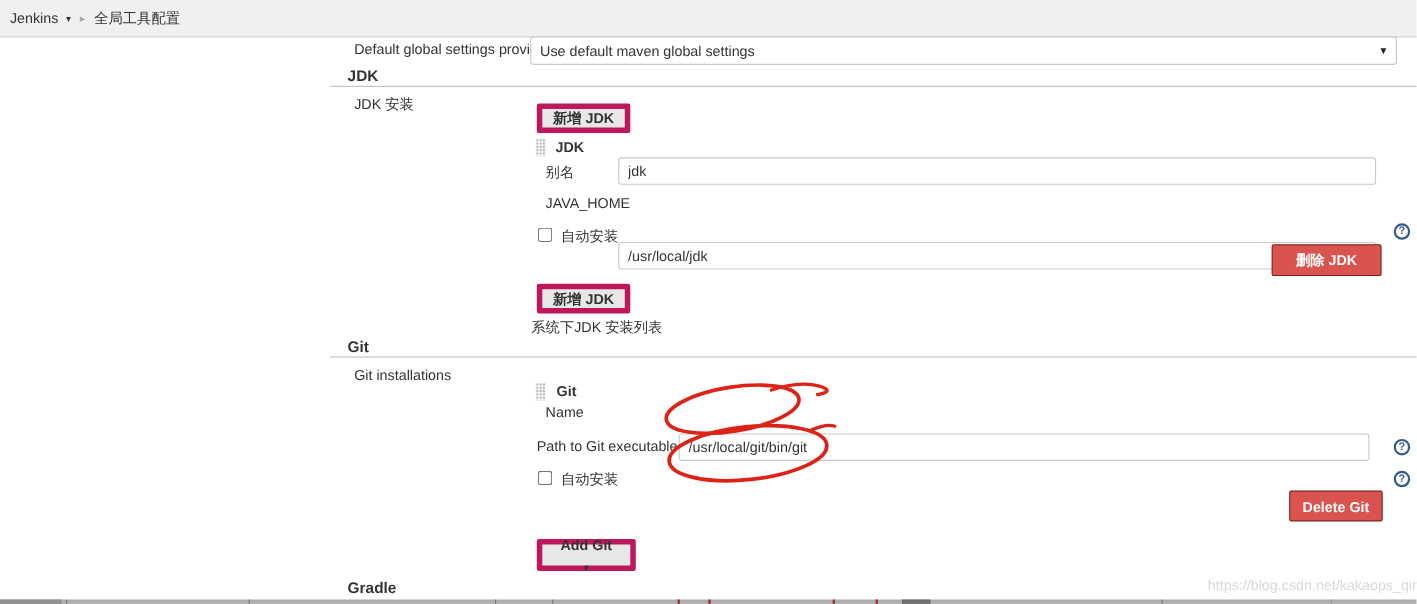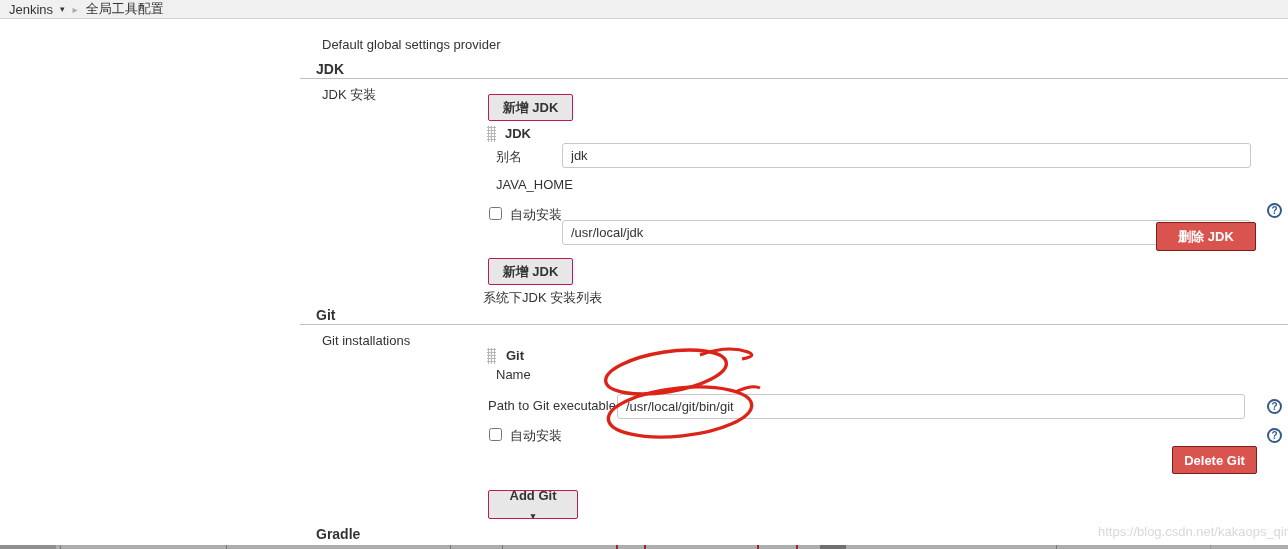--- a/index.html
+++ b/index.html
@@ -1,40 +1,40 @@
 <!DOCTYPE html>
 <html><head>
 <meta charset="utf-8">
 <style>
   html,body{margin:0;padding:0;background:#fff;}
   .page{position:relative;width:1288px;height:549px;background:#fff;overflow:hidden;
         font-family:"Liberation Sans",sans-serif;font-size:13px;color:#333;}
   
-  .crumb-bar{position:absolute;top:0;left:0;width:100%;height:19px;background:#f0f0f0;
+  .crumb-bar{position:absolute;top:0;left:0;width:100%;height:34px;background:#f0f0f0;
              border-bottom:1px solid #d2d2d2;box-sizing:border-box;display:flex;align-items:center;
              padding-left:9px;gap:5px;}
   .crumb-link{color:#333;cursor:pointer;white-space:nowrap;}
   .crumb-caret{font-size:9px;color:#333;margin-left:2px;}
   .crumb-sep{color:#a9a9a9;font-size:10px;margin:0 3px;}
   
   .lbl{position:absolute;white-space:nowrap;color:#333;}
   .sec{position:absolute;font-weight:bold;font-size:14px;color:#333;white-space:nowrap;}
   .hr{position:absolute;height:1px;background:#bfbfbf;}
   .bold{font-weight:bold;}
   
   .ti{position:absolute;height:25px;border:1px solid #c8c8c8;border-radius:3px;background:#fff;
       box-sizing:border-box;padding:0 8px;font-family:inherit;font-size:13px;color:#333;}
   .sel{position:absolute;height:26px;border:1px solid #c8c8c8;border-radius:3px;background:#fff;
        box-sizing:border-box;display:flex;align-items:center;padding:0 8px;cursor:pointer;}
   .sel .sel-caret{position:absolute;right:7px;top:7px;font-size:9px;color:#222;}
   
   .btn{position:absolute;display:flex;align-items:center;justify-content:center;gap:7px;
        font-family:inherit;font-size:13px;font-weight:bold;border-radius:2px;cursor:pointer;
        box-sizing:border-box;white-space:nowrap;}
-  .btn-gray{background:#e7e7e7;border:1px solid #be185d;color:#333;}
+  .btn-gray{background:#e7e7e7;border:5px solid #be185d;color:#333;}
   .btn-red{background:#d9534f;border:1px solid #7f1d1d;color:#fff;}
   .btn .dd-caret{font-size:9px;margin-top:1px;}
   
   .handle{position:absolute;width:9px;height:16px;
           background-image:radial-gradient(circle,#b7b7b7 1px,transparent 1.3px);
           background-size:3px 3px;}
   .cb{position:absolute;width:13px;height:13px;margin:0;}
   .help{position:absolute;width:15px;height:15px;border-radius:50%;border:2px solid #355b8c;
         color:#355b8c;background:#fff;font-weight:bold;font-size:10px;line-height:11px;
         text-align:center;box-sizing:border-box;cursor:pointer;}
@@ -63,20 +63,24 @@
 <div class="page">
 
   <div class="crumb-bar">
     <span class="crumb-link">Jenkins</span>
     <span class="crumb-caret">▾</span>
     <span class="crumb-sep">▸</span>
     <span class="crumb-link">全局工具配置</span>
   </div>
 
   <div class="lbl" style="left:322px;top:37px;">Default global settings provider</div>
+  <div class="sel" style="left:482px;top:33px;width:788px;">
+    <span>Use default maven global settings</span>
+    <span class="sel-caret">▼</span>
+  </div>
 
   <div class="sec" style="left:316px;top:61px;">JDK</div>
   <div class="hr" style="left:300px;top:78px;width:988px;"></div>
 
   <div class="lbl" style="left:322px;top:86px;">JDK 安装</div>
 
   <button class="btn btn-gray" style="left:488px;top:94px;width:85px;height:27px;">新增 JDK</button>
 
   <div class="handle" style="left:487px;top:126px;"></div>
   <div class="lbl bold" style="left:505px;top:126px;">JDK</div>

